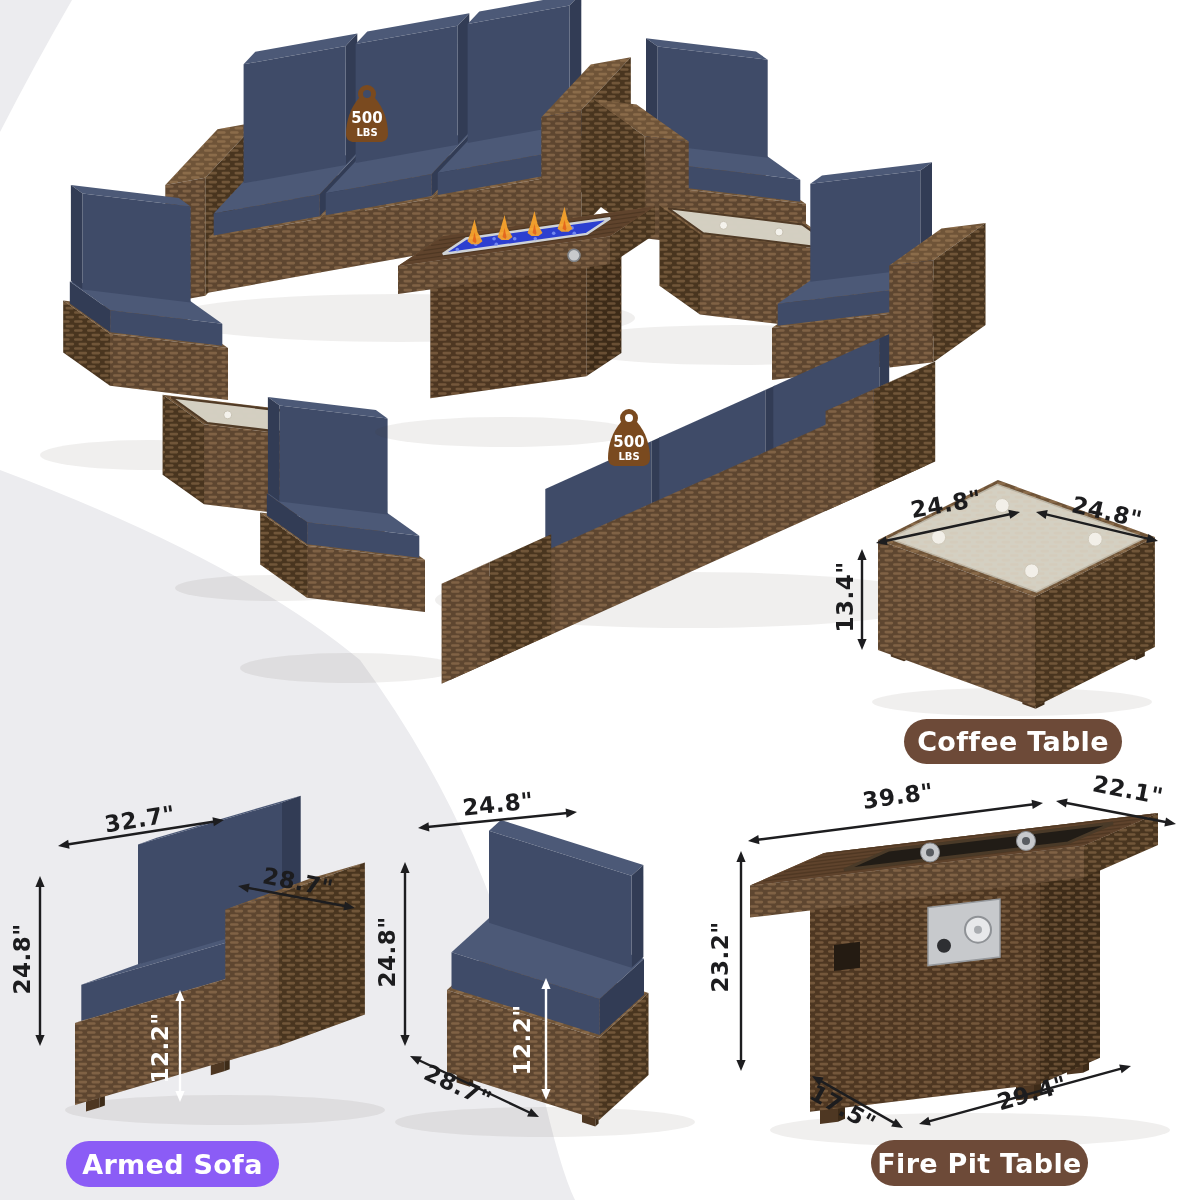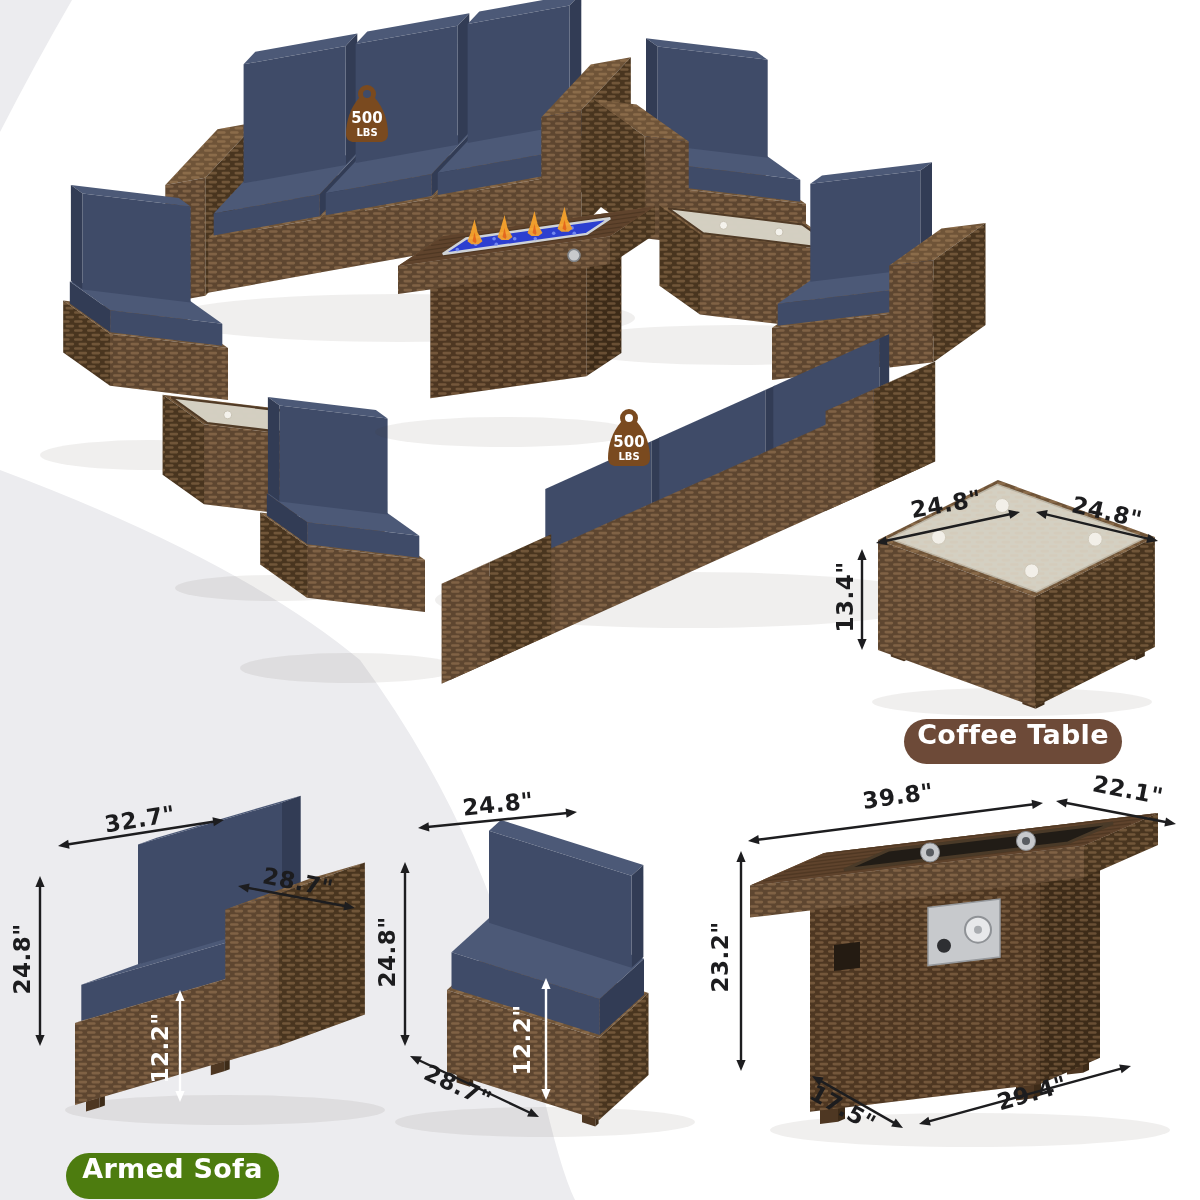--- a/index.html
+++ b/index.html
@@ -1,21 +1,21 @@
 <!DOCTYPE html>
 <html><head>
 <meta charset="utf-8">
 <style>
   *{margin:0;padding:0;box-sizing:border-box}
   html,body{width:1200px;height:1200px}
   body{position:relative;font-family:"DejaVu Sans",sans-serif;background:#fff;overflow:hidden}
   .canvas{position:absolute;left:0;top:0;width:1120px;height:1200px}
   #art{position:absolute;left:0;top:0}
   .dim{position:absolute;font-weight:bold;font-size:23px;letter-spacing:.5px;white-space:nowrap;transform-origin:center center}
-  .pill{position:absolute;border-radius:24px;display:flex;justify-content:center;font-weight:bold;font-size:27px;letter-spacing:.3px}
+  .pill{position:absolute;border-radius:24px;display:flex;align-items:center;justify-content:center;font-weight:bold;font-size:27px;letter-spacing:.3px}
   .badge{position:absolute;width:46px;height:60px}
   .badge svg{display:block}
   .bt1{font-family:"DejaVu Sans",sans-serif;font-weight:bold;font-size:15px}
   .bt2{font-family:"DejaVu Sans",sans-serif;font-weight:bold;font-size:10px}
 </style>
 </head>
 <body>
 
 <div class="canvas">
 
@@ -447,17 +447,20 @@
 
   <div class="dim" style="left: 898px; top: 796px; transform: translate(-50%, -50%) rotate(-8deg); color: rgb(28, 28, 30);">39.8"</div>
   <div class="dim" style="left: 1128px; top: 790px; transform: translate(-50%, -50%) rotate(11deg); color: rgb(28, 28, 30);">22.1"</div>
   <div class="dim" style="left: 720px; top: 957px; transform: translate(-50%, -50%) rotate(-90deg); color: rgb(28, 28, 30);">23.2"</div>
   <div class="dim" style="left: 843px; top: 1108px; transform: translate(-50%, -50%) rotate(29deg); color: rgb(28, 28, 30);">17.5"</div>
   <div class="dim" style="left: 1032px; top: 1093px; transform: translate(-50%, -50%) rotate(-16deg); color: rgb(28, 28, 30);">29.4"</div>
 
   <div class="pill" style="left: 904px; top: 719px; width: 218px; height: 45px; background: rgb(109, 74, 56); color: rgb(255, 255, 255);">
     <span>Coffee Table</span>
   </div>
-  <div class="pill" style="left: 66px; top: 1141px; width: 213px; height: 46px; background: #4d7c0f; color: rgb(255, 255, 255); margin-top: 12px;">
+  <div class="pill" style="left: 66px; top: 1141px; width: 213px; height: 46px; background: #8b5cf6; color: rgb(255, 255, 255);">
     <span>Armed Sofa</span>
   </div>
+  <div class="pill" style="left: 871px; top: 1140px; width: 217px; height: 46px; background: rgb(109, 74, 56); color: rgb(255, 255, 255);">
+    <span>Fire Pit Table</span>
+  </div>
 
 </div>
 
 </body></html>

